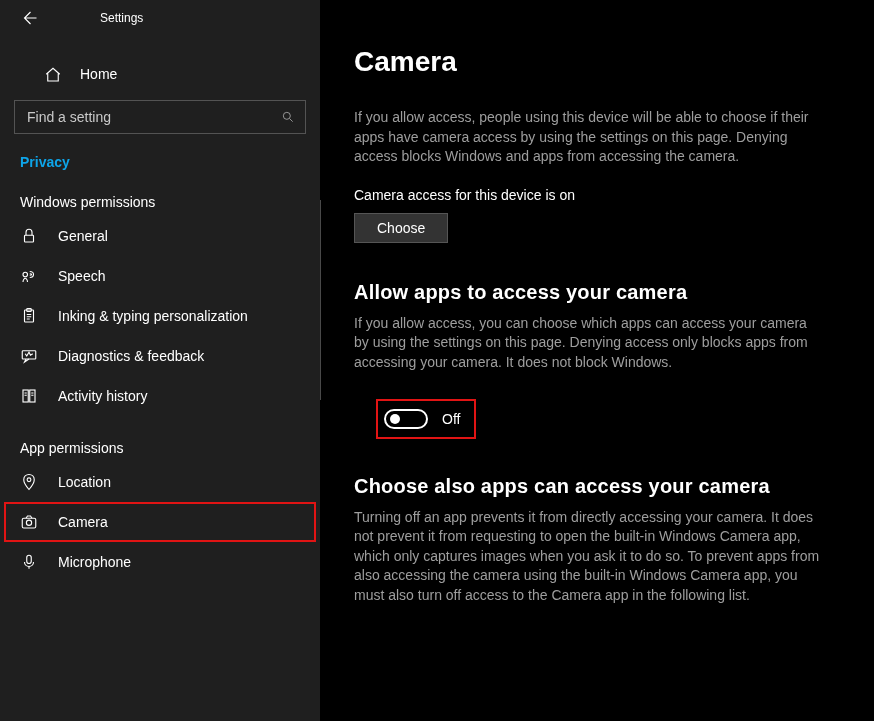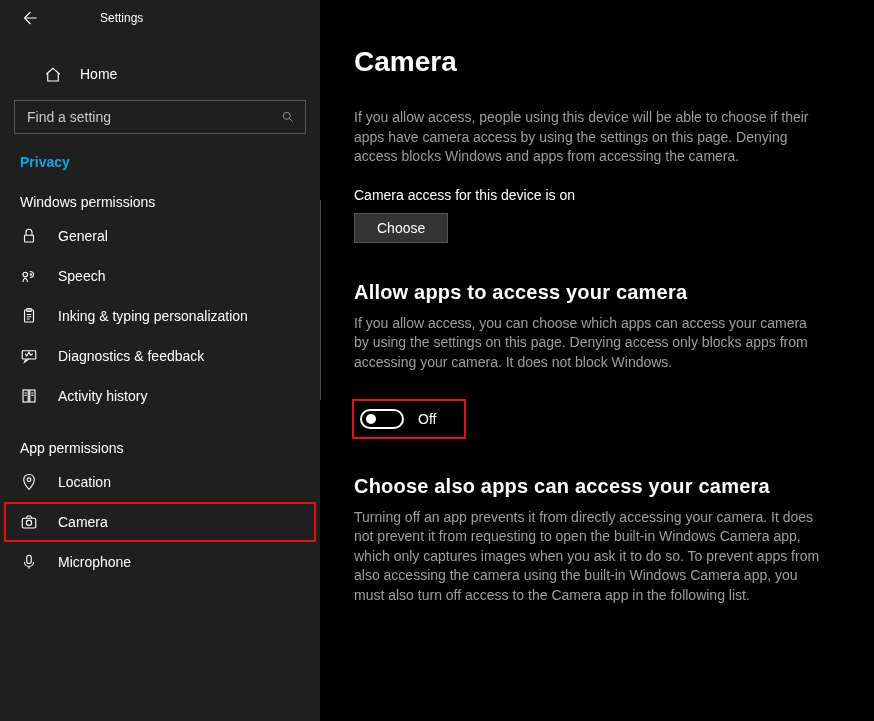--- a/index.html
+++ b/index.html
@@ -128,24 +128,25 @@
     font-size: 14px;
     padding: 6px 22px;
     cursor: pointer;
     font-family: inherit;
   }
   .gap { height: 38px; }
   .toggle-row {
     display: inline-flex;
     align-items: center;
     gap: 14px;
-    padding: 8px 28px 8px 6px;
+    padding: 8px 14px 8px 6px;
     outline: 2px solid #e11414;
     outline-offset: 0;
     margin-top: 14px;
+    margin-left: 24px;
   }
   .toggle {
     width: 44px; height: 20px;
     border: 2px solid #fff;
     border-radius: 12px;
     position: relative;
     background: #000;
     flex-shrink: 0;
   }
   .toggle .knob {

